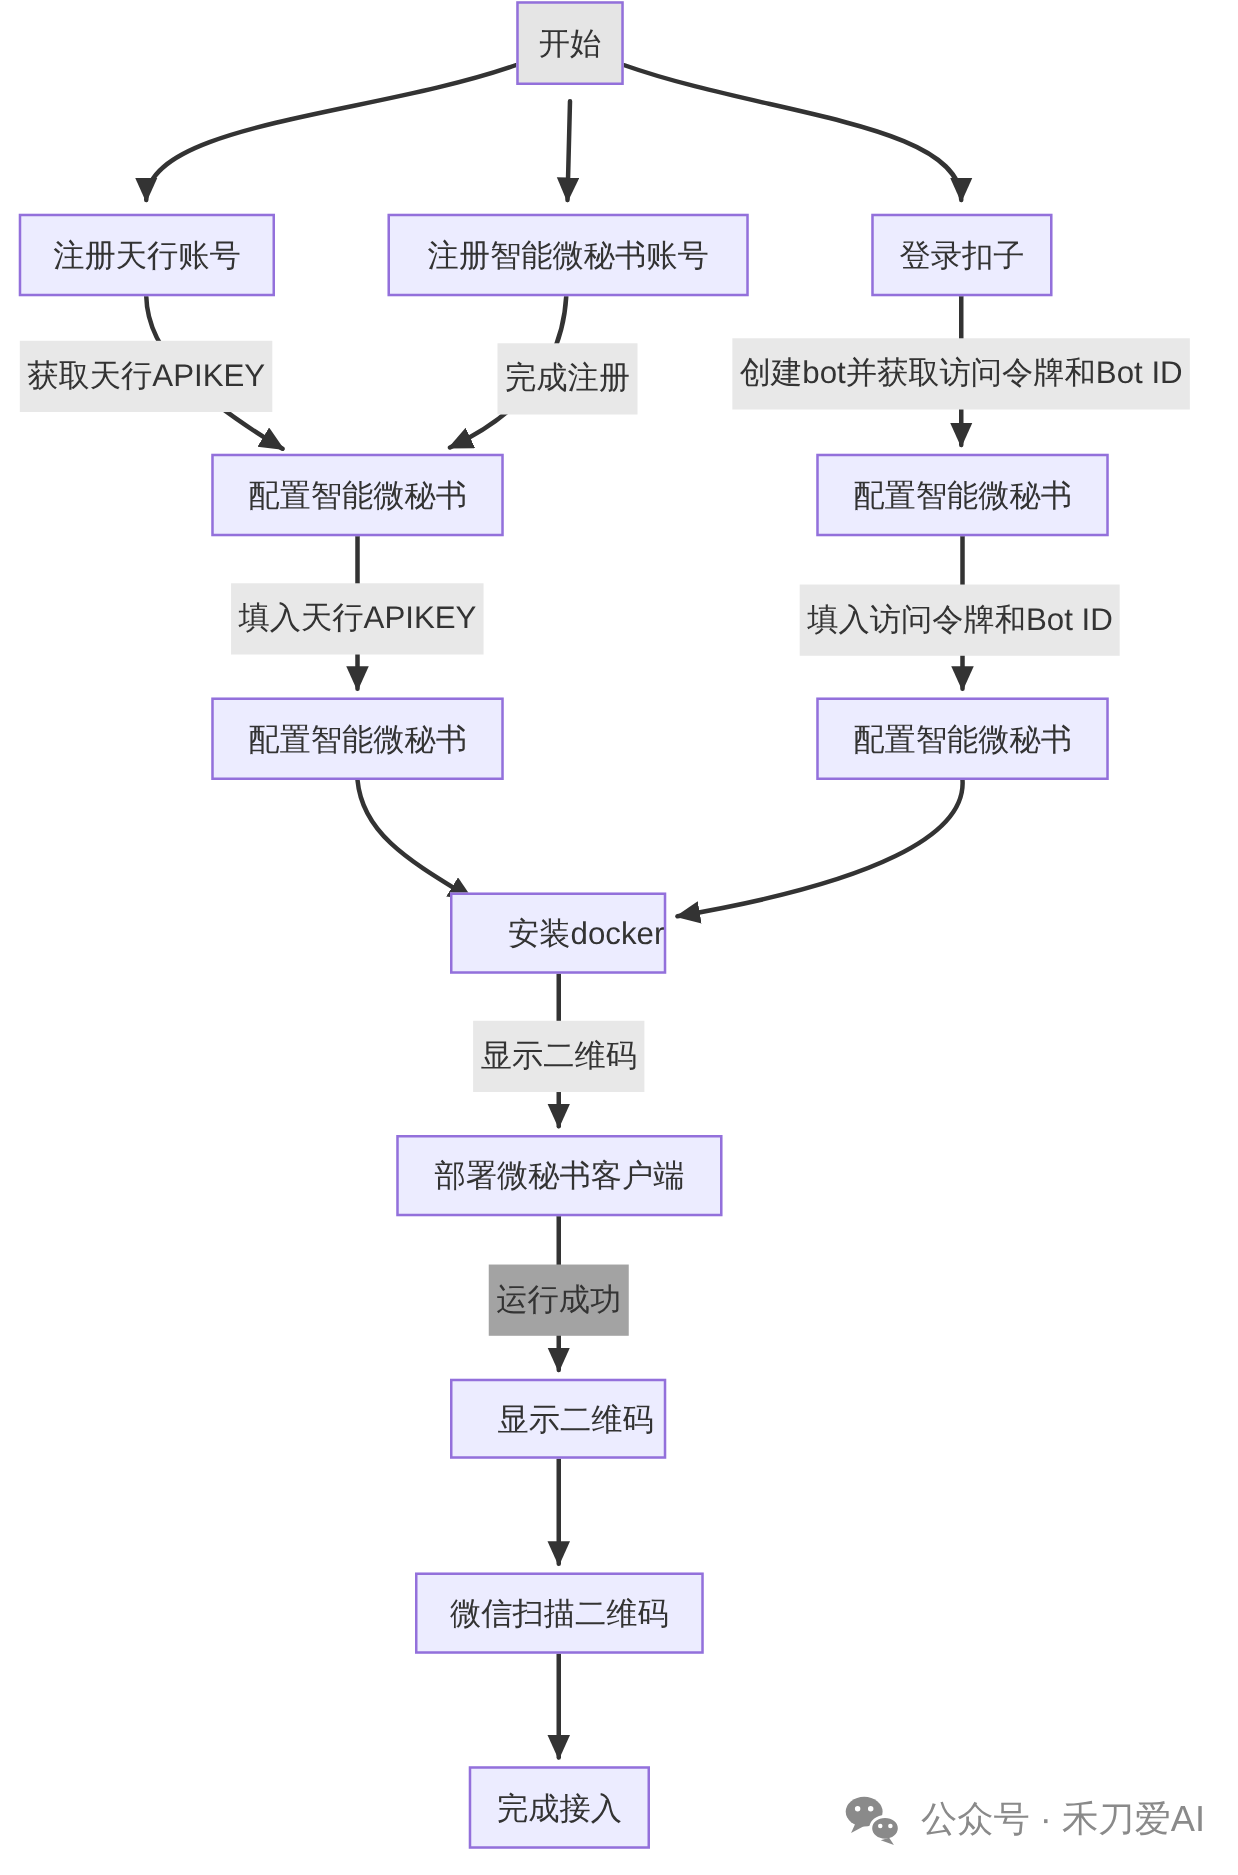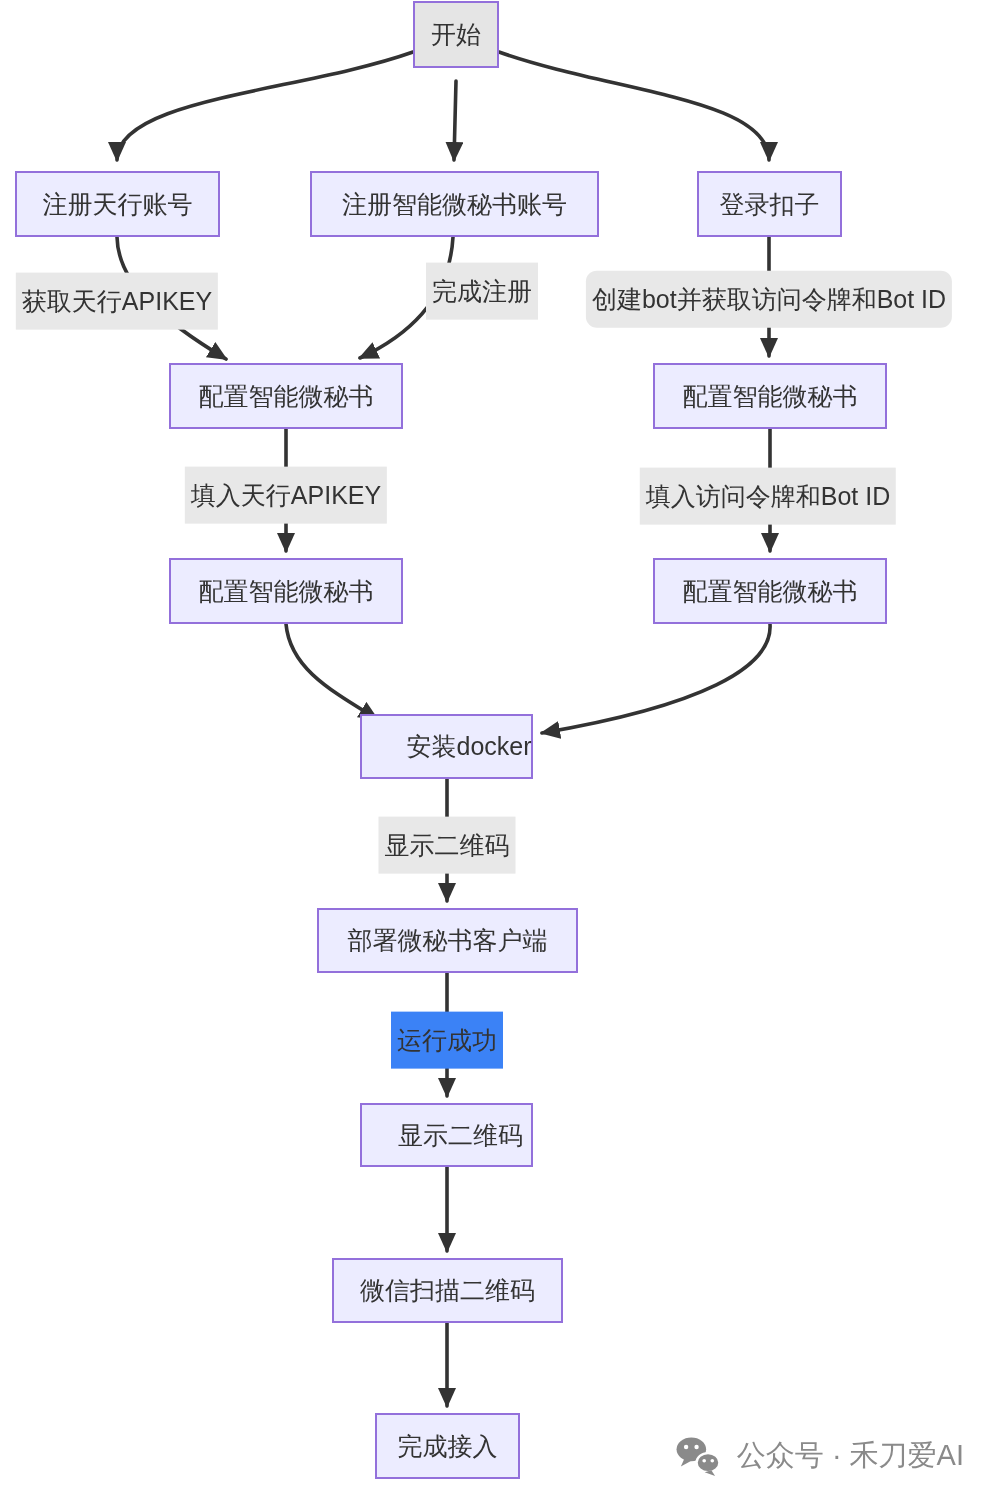--- a/index.html
+++ b/index.html
@@ -104,26 +104,26 @@
       </div>
       <div class="node" style="left: 332px; top: 1258px; width: 231px; height: 65px; background: rgb(236, 236, 255); border-color: rgb(147, 112, 219); color: rgb(51, 51, 51);">
         <span>微信扫描二维码</span>
       </div>
       <div class="node" style="left: 375px; top: 1413px; width: 145px; height: 66px; background: rgb(236, 236, 255); border-color: rgb(147, 112, 219); color: rgb(51, 51, 51); justify-content: center;">
         <span>完成接入</span>
       </div>
     </div>
   <div id="label-layer">
       <div class="edge-label" style="left: 117px; top: 301px; background: rgb(232, 232, 232); color: rgb(51, 51, 51);">获取天行APIKEY</div>
-      <div class="edge-label" style="left: 454px; top: 291px; background: rgb(232, 232, 232); color: rgb(51, 51, 51); margin-left: 28px;">完成注册</div>
-      <div class="edge-label" style="left: 769px; top: 299px; background: rgb(232, 232, 232); color: rgb(51, 51, 51); border-radius: 11px;">创建bot并获取访问令牌和Bot ID</div>
+      <div class="edge-label" style="left: 454px; top: 303px; background: rgb(232, 232, 232); color: rgb(51, 51, 51);">完成注册</div>
+      <div class="edge-label" style="left: 769px; top: 299px; background: rgb(232, 232, 232); color: rgb(51, 51, 51);">创建bot并获取访问令牌和Bot ID</div>
       <div class="edge-label" style="left: 286px; top: 495px; background: rgb(232, 232, 232); color: rgb(51, 51, 51);">填入天行APIKEY</div>
       <div class="edge-label" style="left: 768px; top: 496px; background: rgb(232, 232, 232); color: rgb(51, 51, 51);">填入访问令牌和Bot ID</div>
       <div class="edge-label" style="left: 447px; top: 845px; background: rgb(232, 232, 232); color: rgb(51, 51, 51);">显示二维码</div>
-      <div class="edge-label" style="left: 447px; top: 1040px; background: #3b82f6; color: rgb(51, 51, 51);">运行成功</div>
+      <div class="edge-label" style="left: 447px; top: 1040px; background: #a3a3a3; color: rgb(51, 51, 51);">运行成功</div>
     </div>
 
   <div class="watermark" style="color: rgb(138, 138, 138);">
     <span class="wechat-icon">
       <svg width="46" height="40" viewBox="0 0 48 42">
         <g id="wechat-icon-shapes">
           <ellipse cx="17" cy="14" rx="15.5" ry="12.5" fill="#8a8a8a"></ellipse>
           <path d="M10,23 L6,32 L17,26 Z" fill="#8a8a8a"></path>
           <circle cx="11.5" cy="11.5" r="2.3" fill="#ffffff"></circle>
           <circle cx="22.5" cy="11.5" r="2.3" fill="#ffffff"></circle>

